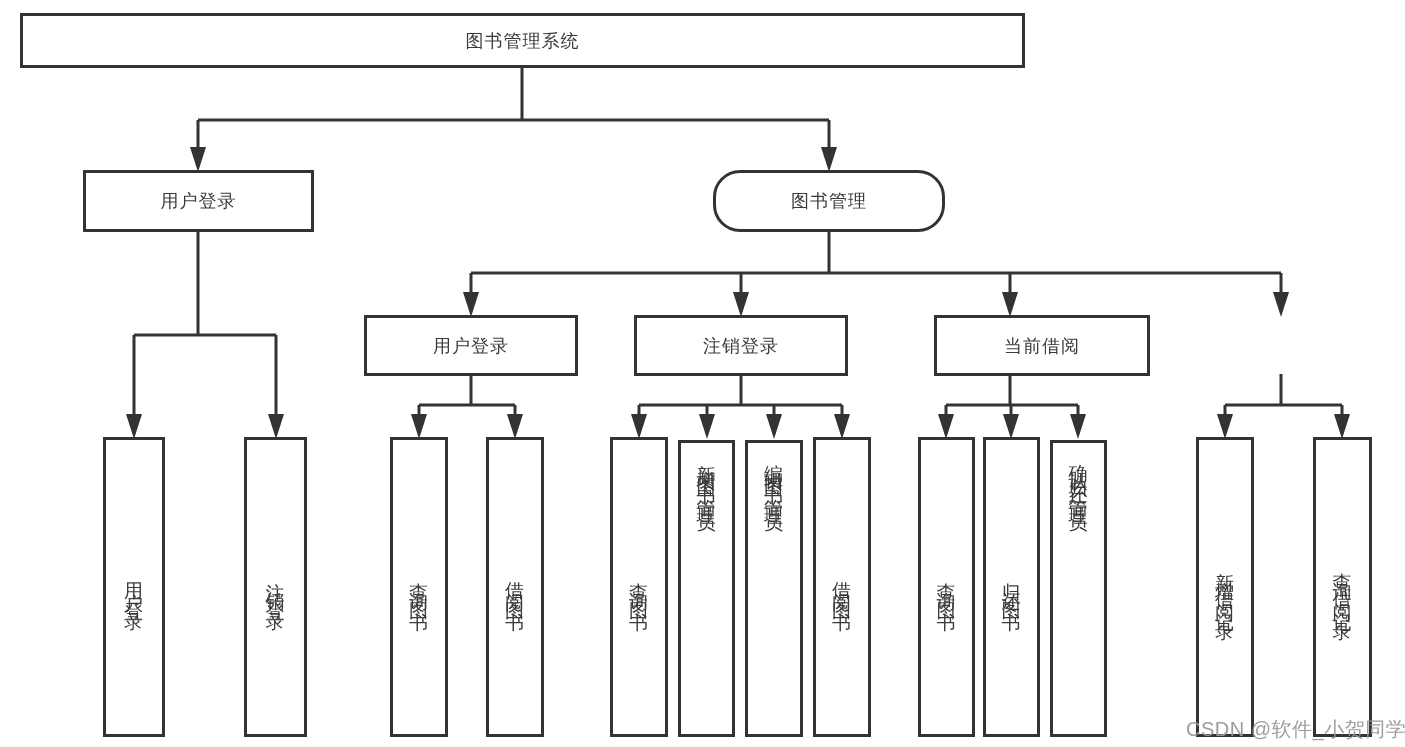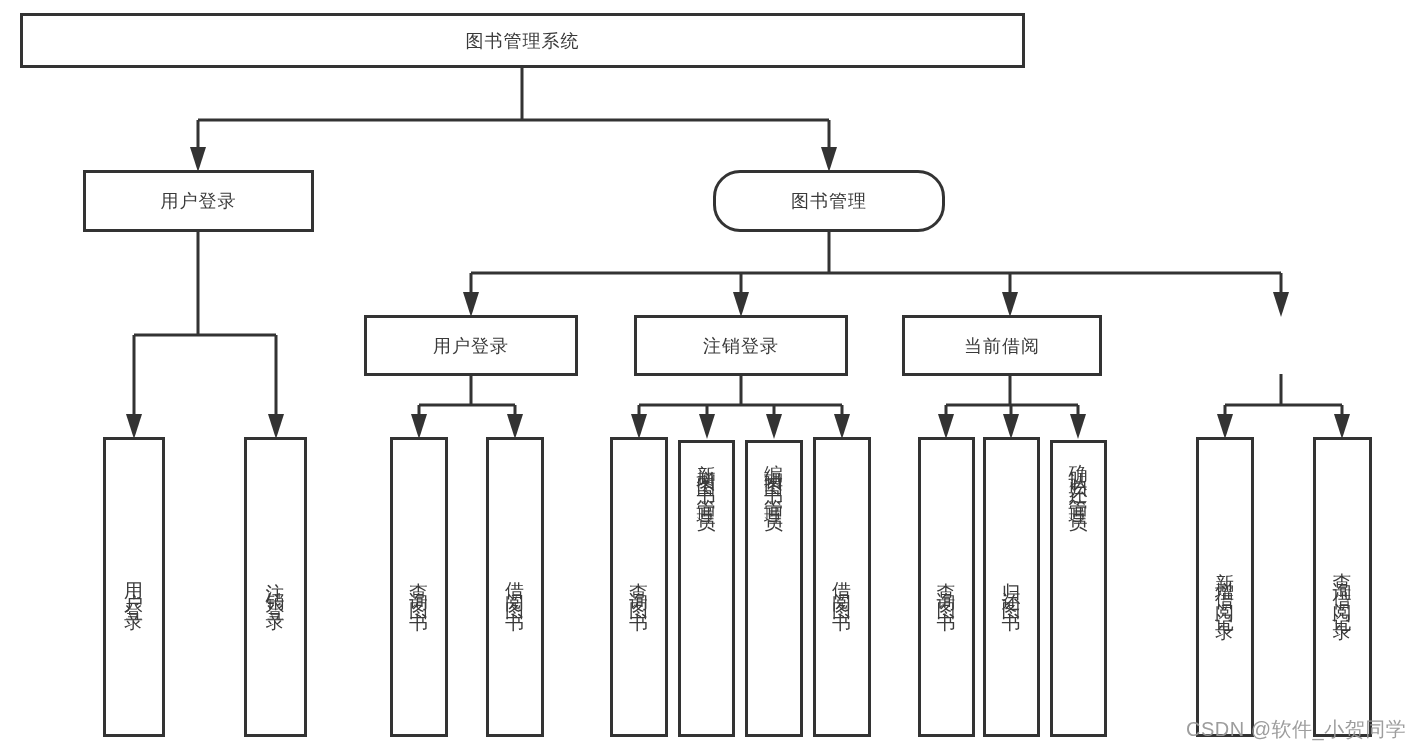--- a/index.html
+++ b/index.html
@@ -94,21 +94,21 @@
     </g>
   </svg>
 
   <div class="node node--root" style="left:20px; top:13px; width:1005px; height:55px;">图书管理系统</div>
 
   <div class="node" style="left:83px; top:170px; width:231px; height:62px;">用户登录</div>
   <div class="node" style="left:713px; top:170px; width:232px; height:62px;border-radius:27px;">图书管理</div>
 
   <div class="node" style="left:364px; top:315px; width:214px; height:61px;">用户登录</div>
   <div class="node" style="left:634px; top:315px; width:214px; height:61px;">注销登录</div>
-  <div class="node" style="left:902px; top:315px; width:200px; height:61px;text-align:right;">当前借阅</div>
+  <div class="node" style="left:934px; top:315px; width:216px; height:61px;text-align:right;">当前借阅</div>
 
   <div class="node leaf" style="left:103px; top:437px; width:62px; height:300px;">用户登录</div>
   <div class="node leaf" style="left:244px; top:437px; width:63px; height:300px;">注销登录</div>
 
   <div class="node leaf" style="left:390px; top:437px; width:58px; height:300px;">查询图书</div>
   <div class="node leaf" style="left:486px; top:437px; width:58px; height:300px;">借阅图书</div>
 
   <div class="node leaf" style="left:610px; top:437px; width:58px; height:300px;">查询图书</div>
   <div class="node leaf leaf--tall" style="left:678px; top:440px; width:57px; height:297px;">新增图书（管理员）</div>
   <div class="node leaf leaf--tall" style="left:745px; top:440px; width:58px; height:297px;">编辑图书（管理员）</div>

